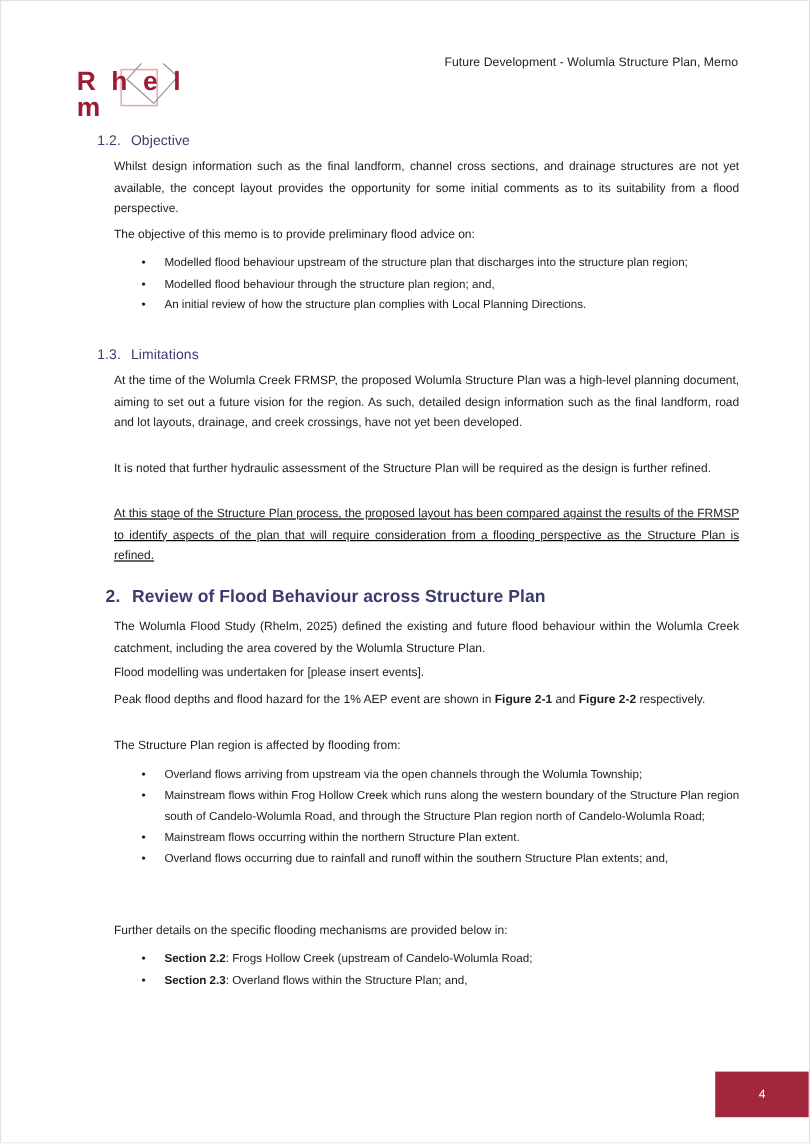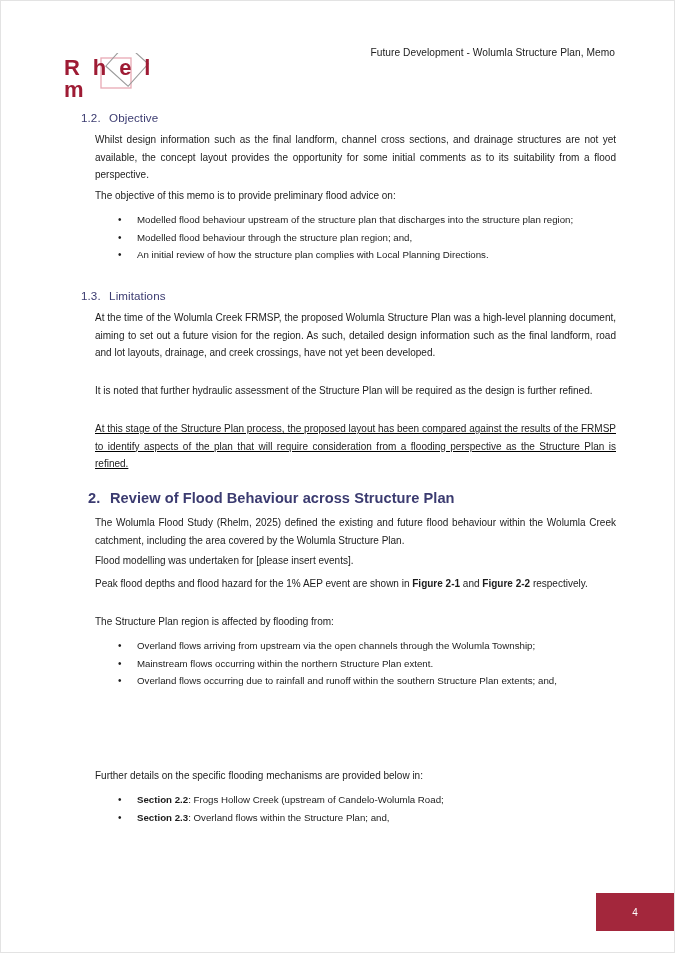--- a/index.html
+++ b/index.html
@@ -219,20 +219,21 @@
       <p class="body-text"><span>Peak flood depths and flood hazard for the 1% AEP event are shown in </span><b class="inline-b">Figure 2-1</b><span> and </span><b class="inline-b">Figure 2-2</b><span> respectively.</span></p>
     </div>
 
     <div class="blk" style="left:94px; top:612px; width:521px;">
       <p class="body-text body-left">The Structure Plan region is affected by flooding from:</p>
     </div>
 
     <div class="blk" style="left:112px; top:636px; width:503px;">
       <ul class="bullets">
         <li class="nojust">Overland flows arriving from upstream via the open channels through the Wolumla Township;</li>
+        <li>Mainstream flows within Frog Hollow Creek which runs along the western boundary of the Structure Plan region south of Candelo-Wolumla Road, and through the Structure Plan region north of Candelo-Wolumla Road;</li>
         <li class="nojust">Mainstream flows occurring within the northern Structure Plan extent.</li>
         <li class="nojust">Overland flows occurring due to rainfall and runoff within the southern Structure Plan extents; and,</li>
       </ul>
     </div>
 
     <div class="blk" style="left:94px; top:766px; width:521px;">
       <p class="body-text body-left">Further details on the specific flooding mechanisms are provided below in:</p>
     </div>
 
     <div class="blk" style="left:112px; top:790px; width:503px;">

